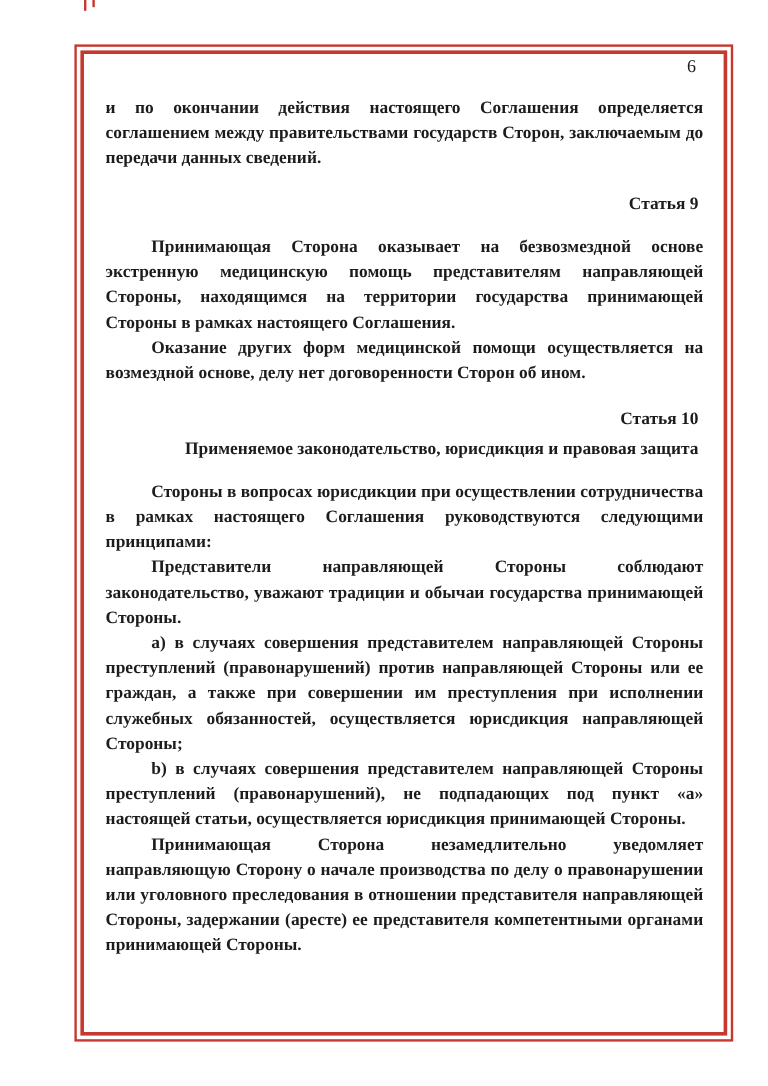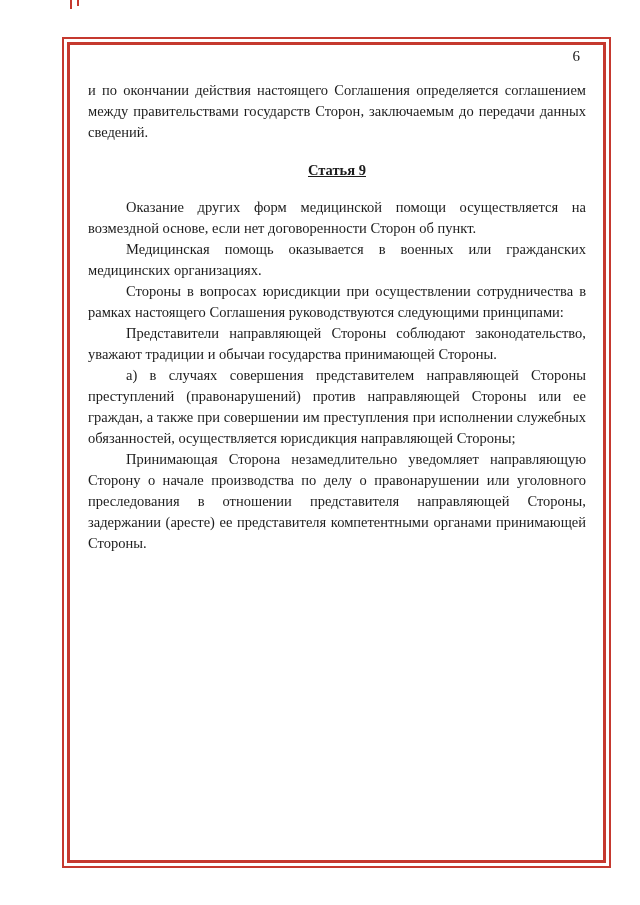--- a/index.html
+++ b/index.html
@@ -51,34 +51,34 @@
     text-align: right;
     font-size: 15px;
     line-height: 21px;
   }
   .para {
     margin: 0;
     font-size: 14.5px;
     line-height: 21px;
     text-align: justify;
     text-indent: 38px;
+    font-weight: bold;
   }
   .para.no-indent {
     text-indent: 0;
   }
   .heading-group {
     margin: 17px 0 15px 0;
   }
   .heading {
-    margin: 16px;
+    margin: 4px;
     font-size: 14.5px;
     line-height: 21px;
     font-weight: bold;
-    text-align: center;
-    text-decoration: underline;
+    text-align: right;
   }
 </style>
 </head>
 <body>
 
 <div class="scan-artifact artifact-a"></div>
 <div class="scan-artifact artifact-b"></div>
 
 <div class="frame-outer">
   <div class="frame-inner"></div>
@@ -87,22 +87,27 @@
 <div class="content">
 
   <p class="page-number">6</p>
 
   <p class="para no-indent">и по окончании действия настоящего Соглашения определяется соглашением между правительствами государств Сторон, заключаемым до передачи данных сведений.</p>
 
   <div class="heading-group">
     <p class="heading">Статья 9</p>
   </div>
 
-  <p class="para">Оказание других форм медицинской помощи осуществляется на возмездной основе, если нет договоренности Сторон об пункт.</p>
-  <p class="para">Медицинская помощь оказывается в военных или гражданских медицинских организациях.</p>
+  <p class="para">Принимающая Сторона оказывает на безвозмездной основе экстренную медицинскую помощь представителям направляющей Стороны, находящимся на территории государства принимающей Стороны в рамках настоящего Соглашения.</p>
+  <p class="para">Оказание других форм медицинской помощи осуществляется на возмездной основе, делу нет договоренности Сторон об ином.</p>
 
+  <div class="heading-group">
+    <p class="heading">Статья 10</p>
+    <p class="heading">Применяемое законодательство, юрисдикция и правовая защита</p>
+  </div>
 
   <p class="para">Стороны в вопросах юрисдикции при осуществлении сотрудничества в рамках настоящего Соглашения руководствуются следующими принципами:</p>
   <p class="para">Представители направляющей Стороны соблюдают законодательство, уважают традиции и обычаи государства принимающей Стороны.</p>
   <p class="para">a) в случаях совершения представителем направляющей Стороны преступлений (правонарушений) против направляющей Стороны или ее граждан, а также при совершении им преступления при исполнении служебных обязанностей, осуществляется юрисдикция направляющей Стороны;</p>
+  <p class="para">b) в случаях совершения представителем направляющей Стороны преступлений (правонарушений), не подпадающих под пункт «а» настоящей статьи, осуществляется юрисдикция принимающей Стороны.</p>
   <p class="para">Принимающая Сторона незамедлительно уведомляет направляющую Сторону о начале производства по делу о правонарушении или уголовного преследования в отношении представителя направляющей Стороны, задержании (аресте) ее представителя компетентными органами принимающей Стороны.</p>
 
 </div>
 
 </body></html>

